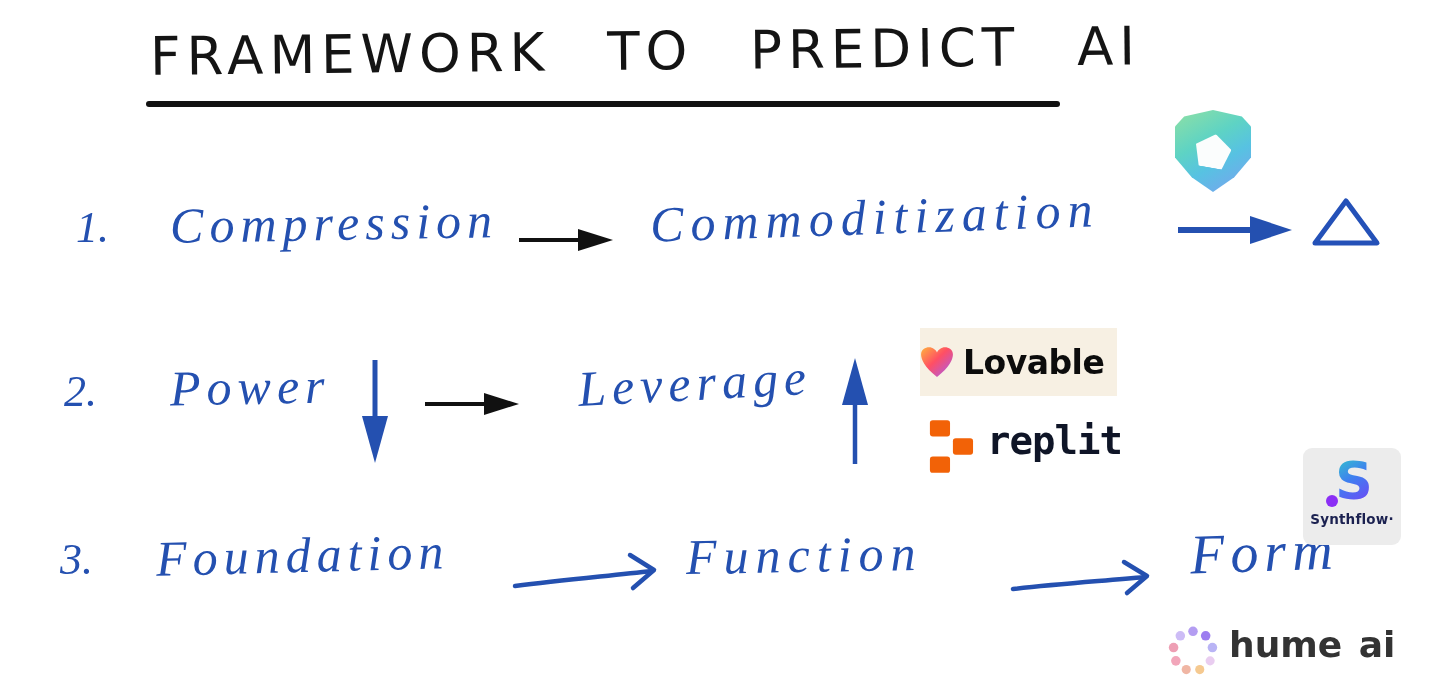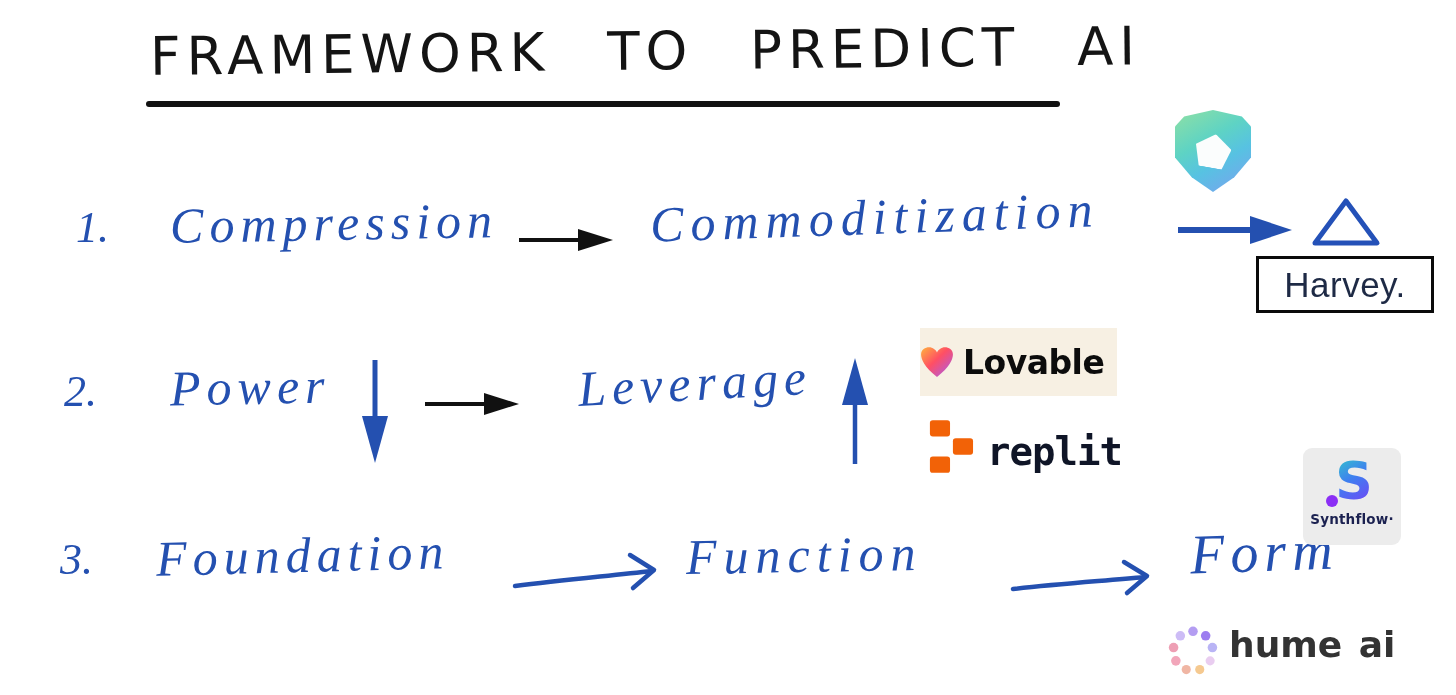--- a/index.html
+++ b/index.html
@@ -53,21 +53,21 @@
     display:flex;align-items:center;justify-content:center;
   }
   .harvey-label{font-family:"Liberation Sans",sans-serif;font-size:35px;font-weight:500;color:var(--harvey-navy);letter-spacing:.5px;}
   
   .lovable-card{
     left:920px;top:328px;width:197px;height:68px;background:var(--lovable-bg);
     display:flex;align-items:center;gap:9px;
   }
   .lovable-label{font-size:33px;font-weight:bold;color:#0c0c0c;letter-spacing:-.5px;font-family:"DejaVu Sans",sans-serif;}
   
-  .replit-group{left:928px;top:418px;display:flex;align-items:flex-end;gap:13px;}
+  .replit-group{left:928px;top:418px;display:flex;align-items:flex-start;gap:13px;}
   .replit-label{font-family:"DejaVu Sans Mono",monospace;font-size:39px;font-weight:bold;color:var(--replit-ink);letter-spacing:-1px;}
   
   .synthflow-card{
     left:1303px;top:448px;width:98px;height:97px;background:var(--synthflow-bg);border-radius:9px;
     display:flex;flex-direction:column;align-items:center;justify-content:flex-start;padding-top:6px;
   }
   .synthflow-label{font-size:13.5px;font-weight:bold;color:var(--synthflow-navy);letter-spacing:.2px;margin-top:1px;}
   
   .hume-group{left:1166px;top:624px;display:flex;align-items:flex-start;gap:9px;}
   .hume-label{font-size:36px;font-weight:bold;color:var(--hume-ink);letter-spacing:0;word-spacing:4px;font-family:"DejaVu Sans",sans-serif;}
@@ -90,23 +90,20 @@
     <polygon points="62,3 97,14 62,25" fill="#111"></polygon>
   </svg>
   <span class="abs hw hw-word" style="left:650px;top:192px;letter-spacing:7px;transform:rotate(-2deg);">Commoditization</span>
   <svg class="abs" style="left:1174px;top:212px;" width="122" height="34" viewBox="0 0 122 34">
     <line x1="4" y1="18" x2="80" y2="18" stroke="#2450b0" stroke-width="6"></line>
     <polygon points="76,4 118,18 76,32" fill="#2450b0"></polygon>
   </svg>
   <svg class="abs" style="left:1310px;top:196px;" width="72" height="52" viewBox="0 0 72 52">
     <polygon points="36,5 67,47 5,47" fill="none" stroke="#2451b8" stroke-width="5" stroke-linejoin="round"></polygon>
   </svg>
-  <div class="abs harvey-box">
-    <span class="harvey-label">Harvey.</span>
-  </div>
 
   <span class="abs hw hw-num" style="left:64px;top:370px;">2.</span>
   <span class="abs hw hw-word" style="left:170px;top:362px;transform:rotate(-1deg);">Power</span>
   <svg class="abs" style="left:354px;top:356px;" width="42" height="112" viewBox="0 0 42 112">
     <line x1="21" y1="4" x2="21" y2="64" stroke="#2450b0" stroke-width="5"></line>
     <polygon points="8,60 34,60 21,107" fill="#2450b0"></polygon>
   </svg>
   <svg class="abs" style="left:422px;top:390px;" width="100" height="28" viewBox="0 0 100 28">
     <line x1="3" y1="14" x2="66" y2="14" stroke="#111" stroke-width="4"></line>
     <polygon points="62,3 97,14 62,25" fill="#111"></polygon>

